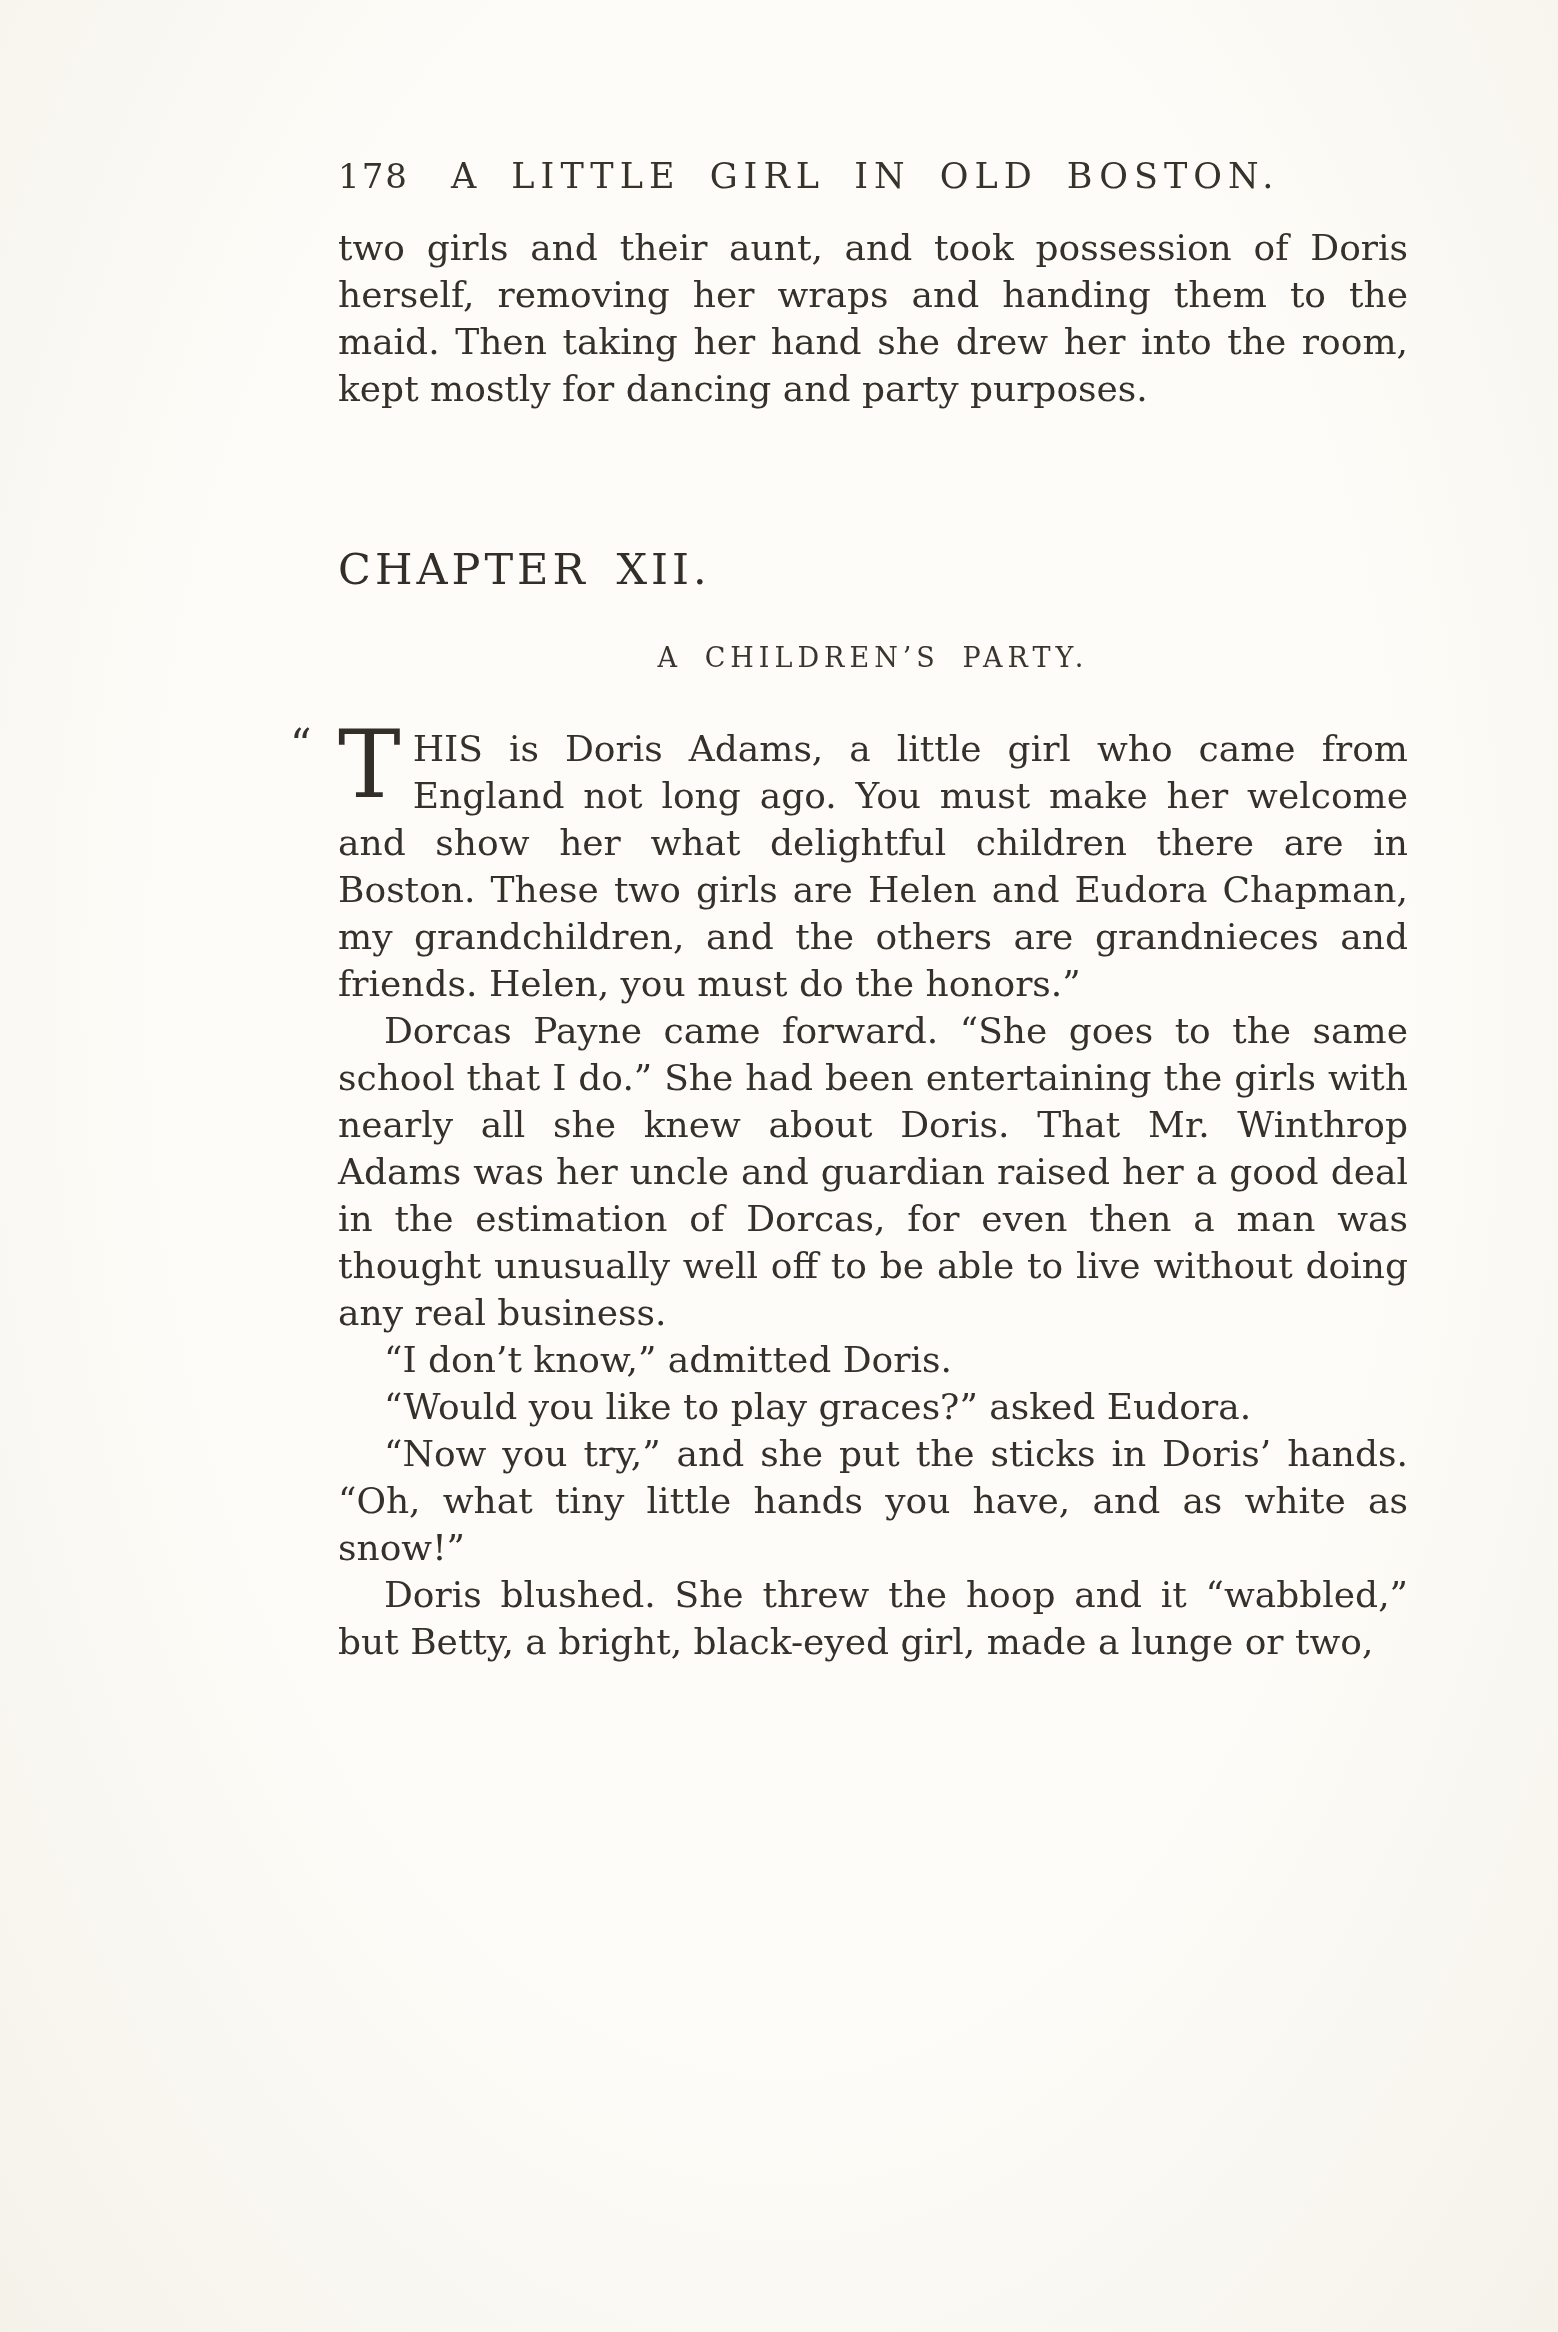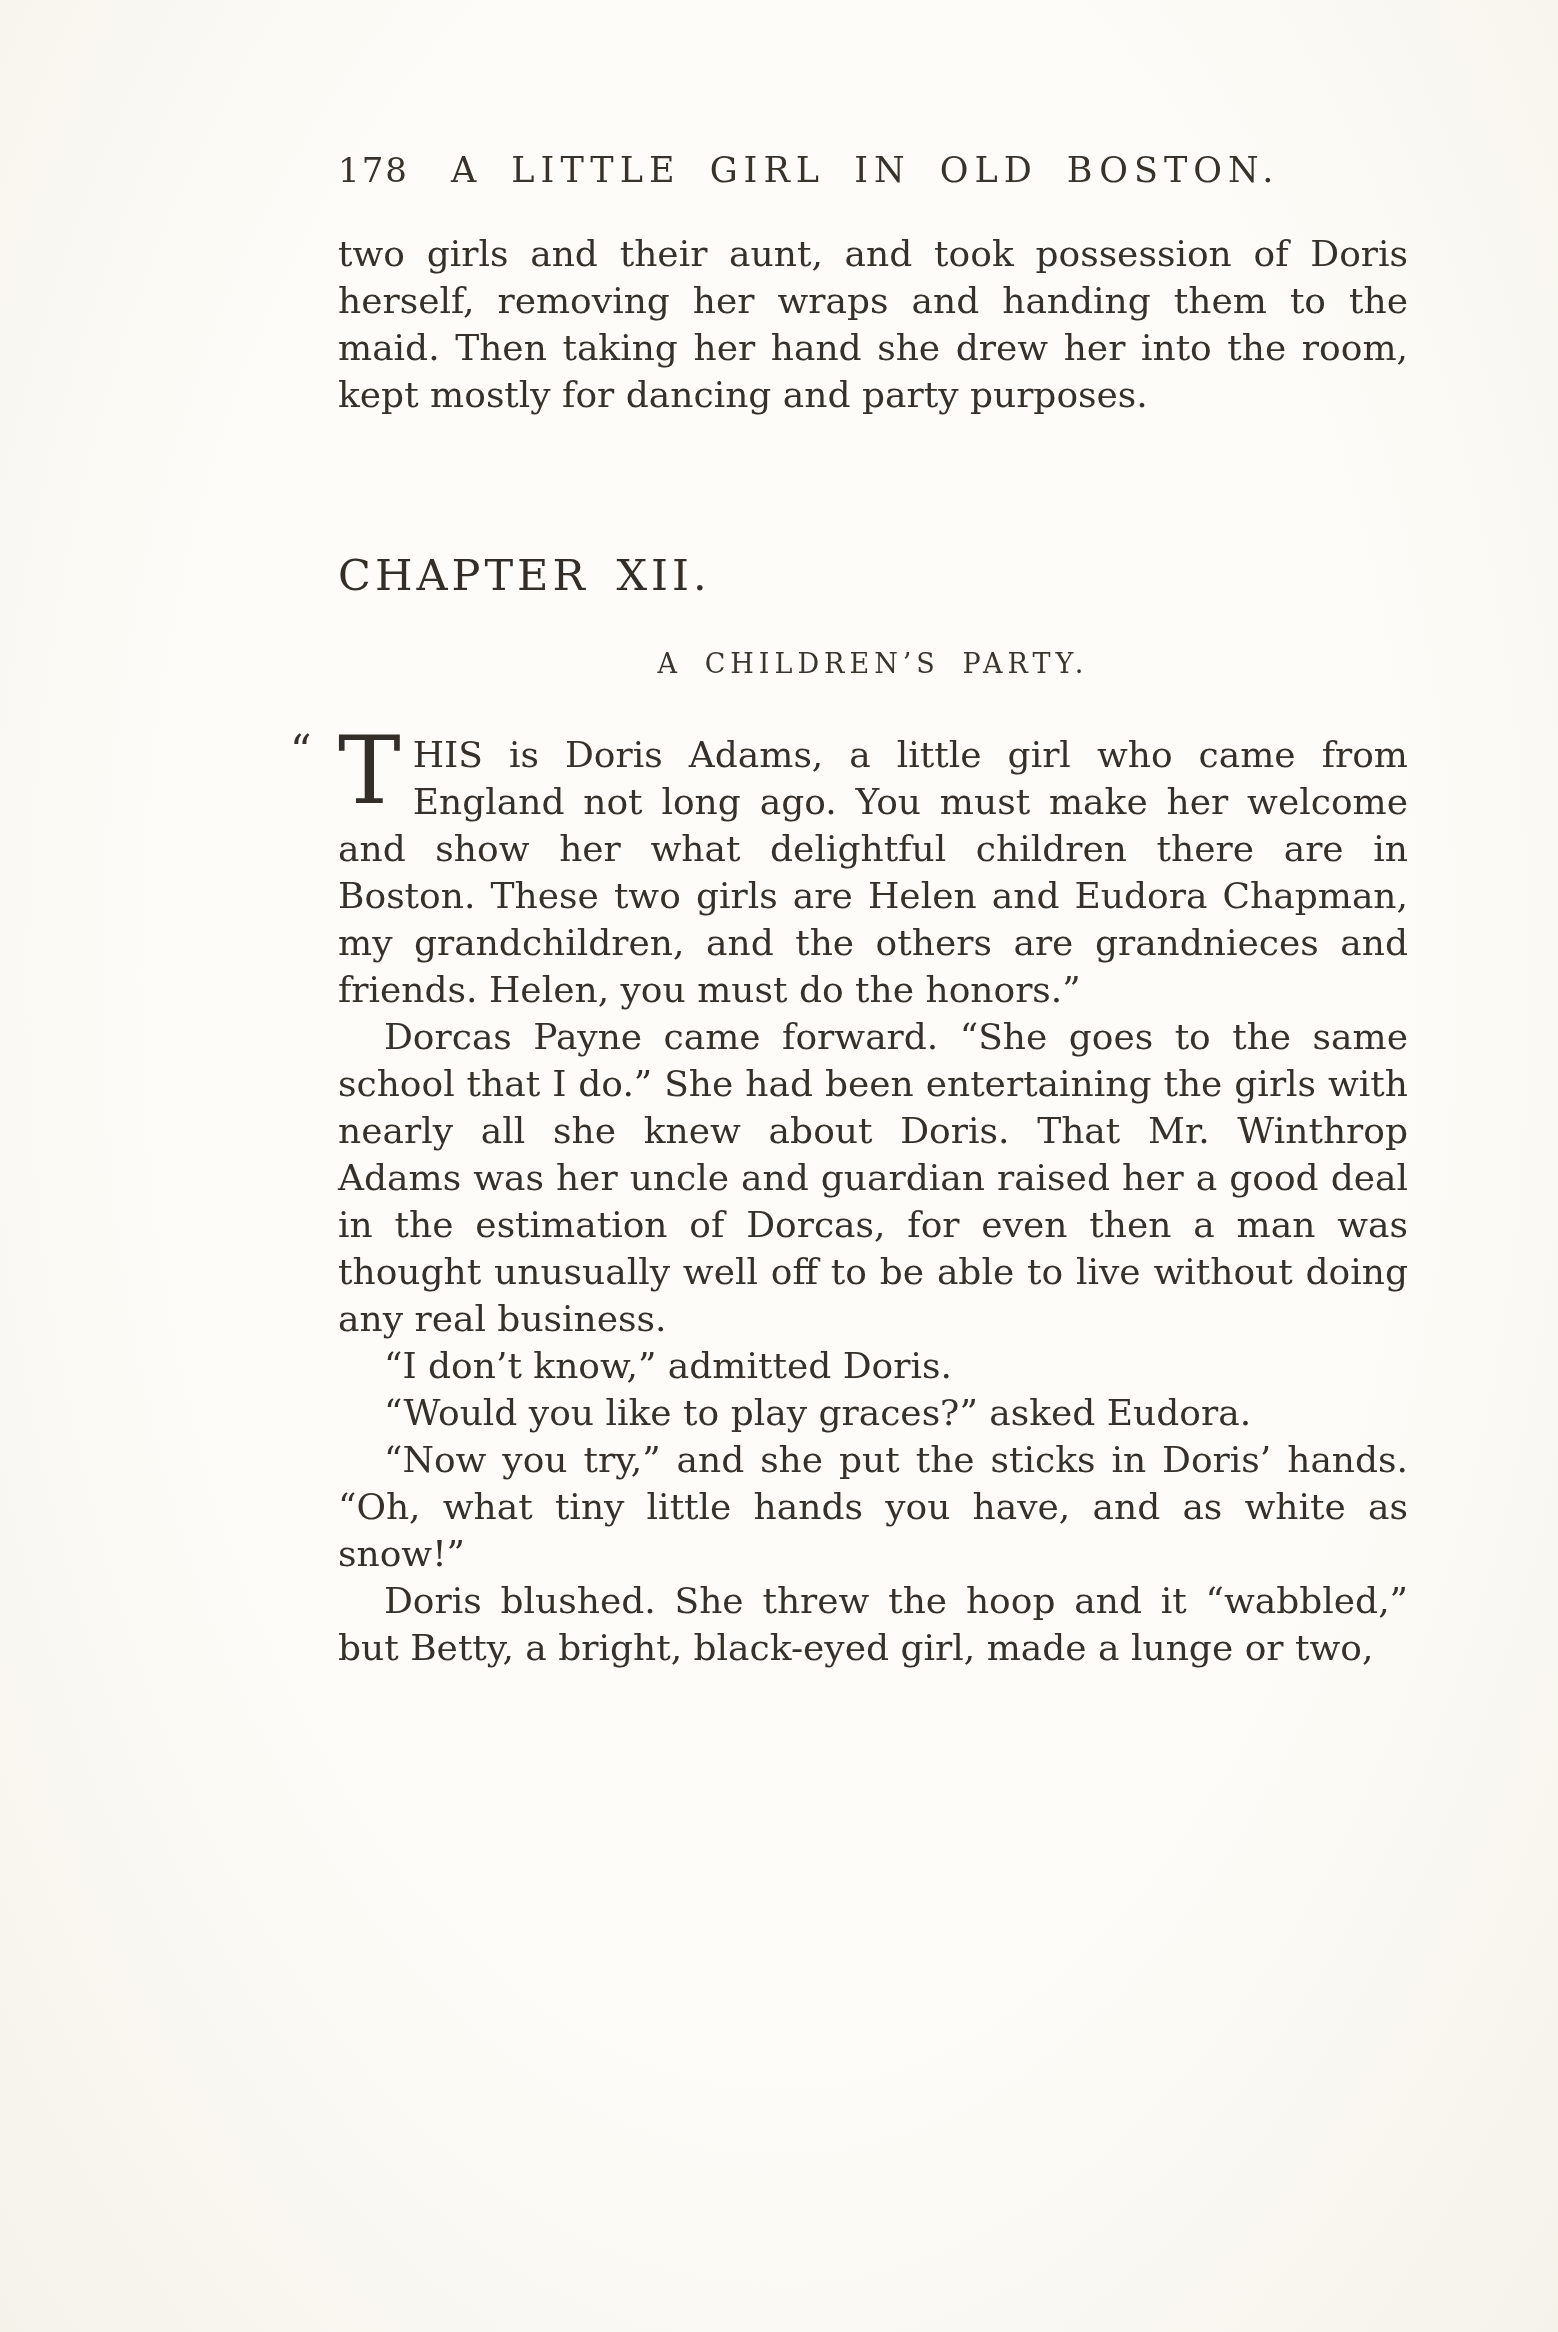--- a/index.html
+++ b/index.html
@@ -14,21 +14,21 @@
     height: 2332px;
     margin: 0 auto;
     background: radial-gradient(ellipse at 50% 42%, #fdfcf8 55%, #f5f2ea 100%);
     font-family: "DejaVu Serif", "Liberation Serif", serif;
     color: #332f28;
     overflow: hidden;
   }
   .text-col {
     position: absolute;
     left: 338px;
-    top: 150px;
+    top: 156px;
     width: 1070px;
   }
   .page-header {
     display: flex;
     align-items: baseline;
     font-size: 35px;
     color: #37332b;
   }
   .page-number {
     font-size: 34px;
@@ -43,21 +43,21 @@
   .para {
     margin: 0;
     font-size: 36px;
     line-height: 47px;
     text-align: justify;
     text-indent: 46px;
     color: #35312a;
   }
   .no-indent {
     text-indent: 0;
-    margin-top: 40px;
+    margin-top: 28px;
   }
   .chapter-heading {
     margin: 132px 0 0 0;
     font-size: 43px;
     font-weight: normal;
     letter-spacing: 4px;
     word-spacing: 10px;
     text-align: left;
     color: #332f28;
   }

